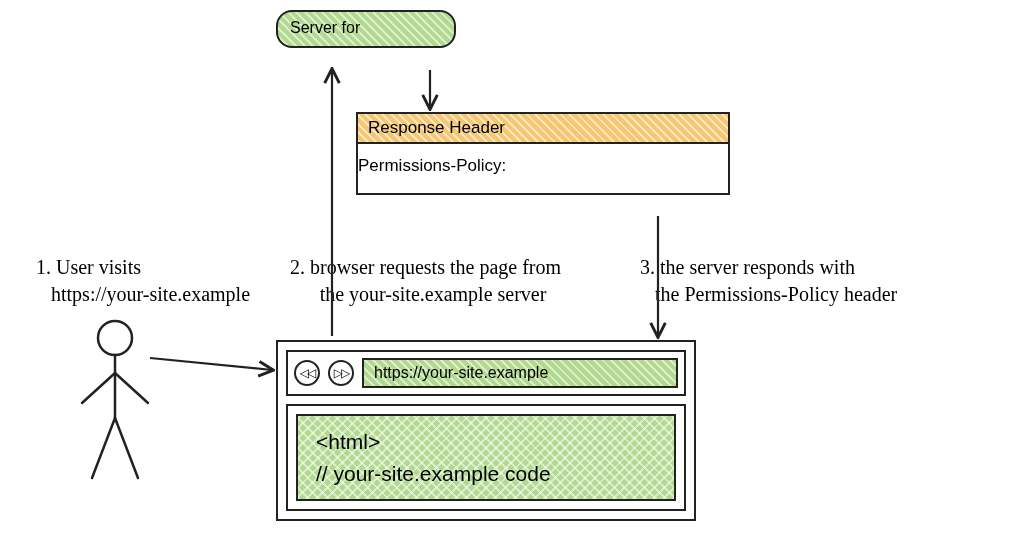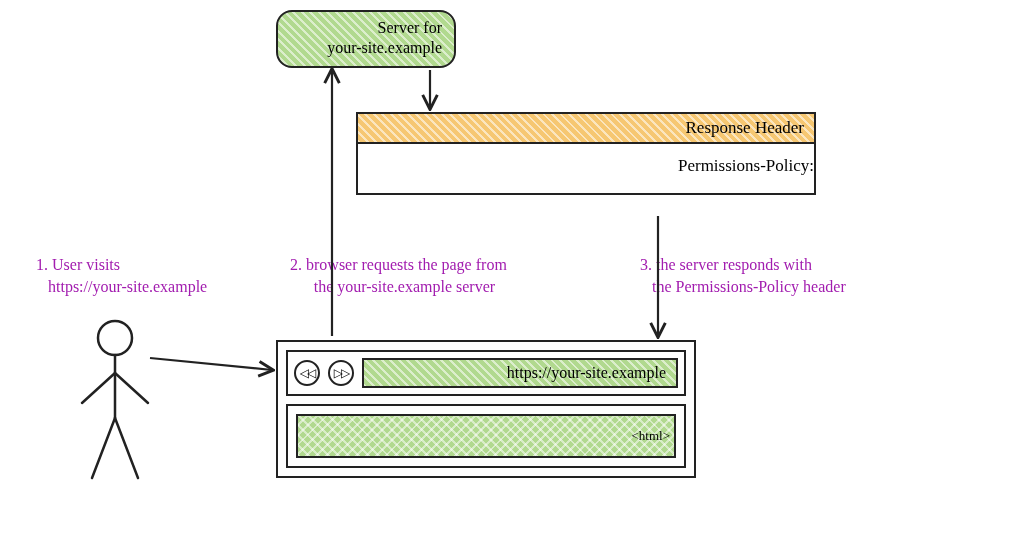--- a/index.html
+++ b/index.html
@@ -7,22 +7,21 @@
     margin: 0;
     padding: 0;
     background: #fff;
     font-family: "Comic Sans MS", "Segoe Script", cursive;
     width: 1012px;
     height: 538px;
     position: relative;
     overflow: hidden;
   }
   .mono {
-    font-family: Liberation Serif, serif;
-    text-align: right;
+    font-family: Liberation Sans, sans-serif;
   }
   .diagram {
     position: absolute;
     inset: 0;
   }
   
   .hatch-green {
     background-color: #b1d98f;
     background-image: repeating-linear-gradient(
       45deg,
@@ -55,21 +54,21 @@
     width: 180px;
     padding: 6px 12px 8px;
     border-radius: 16px;
     font-size: 16px;
     line-height: 1.25;
   }
   
   #resp {
     left: 356px;
     top: 112px;
-    width: 460px;
+    width: 374px;
     background: #fff;
   }
   #resp .title {
     border-bottom: 2px solid #222;
     padding: 4px 10px;
     font-size: 17px;
   }
   #resp .body {
     padding: 8px 0 14px;
     font-size: 17px;
@@ -110,30 +109,30 @@
     padding: 4px 10px;
     font-size: 16px;
   }
   #browser .content {
     margin-top: 8px;
     border: 2px solid #222;
     padding: 8px;
   }
   #browser .content .code {
     border: 2px solid #222;
-    padding: 10px 4px;
-    font-size: 13px;
+    padding: 10px 18px;
+    font-size: 21px;
     line-height: 1.5;
   }
   
   .caption {
     position: absolute;
-    font-size: 16px;
+    font-size: 20px;
     line-height: 1.35;
-    color: #a21caf;
+    color: #000000;
     white-space: pre;
   }
   #cap1 { left: 36px;  top: 254px; }
   #cap2 { left: 290px; top: 254px; text-align: center; }
   #cap3 { left: 640px; top: 254px; }
   
   svg.arrows {
     position: absolute;
     inset: 0;
     width: 1012px;
@@ -149,21 +148,20 @@
     height: 170px;
   }
 </style>
 </head>
 <body>
 
 <div class="diagram">
 
   <div id="server" class="node hatch-green mono">
     <div>Server for</div>
-    <div>your-site.example</div>
   </div>
 
   <div id="resp" class="node">
     <div class="title hatch-orange mono">Response Header</div>
     <div class="body mono">
       <div>Permissions-Policy:</div>
     </div>
   </div>
 
   <div id="cap1" class="caption">1. User visits
@@ -181,20 +179,21 @@
       <div class="navbtn">
         <span>▷▷</span>
       </div>
       <div class="addr hatch-green mono">
         <span>https://your-site.example</span>
       </div>
     </div>
     <div class="content">
       <div class="code crosshatch-green mono">
         <div>&lt;html&gt;</div>
+        <div>// your-site.example code</div>
       </div>
     </div>
   </div>
 
   <svg class="stick" viewBox="0 0 90 170">
     <g stroke="#222" stroke-width="2.5" fill="none" stroke-linecap="round">
       <circle cx="45" cy="20" r="17"></circle>
       <line x1="45" y1="37" x2="45" y2="100"></line>
       <line x1="45" y1="55" x2="12" y2="85"></line>
       <line x1="45" y1="55" x2="78" y2="85"></line>

